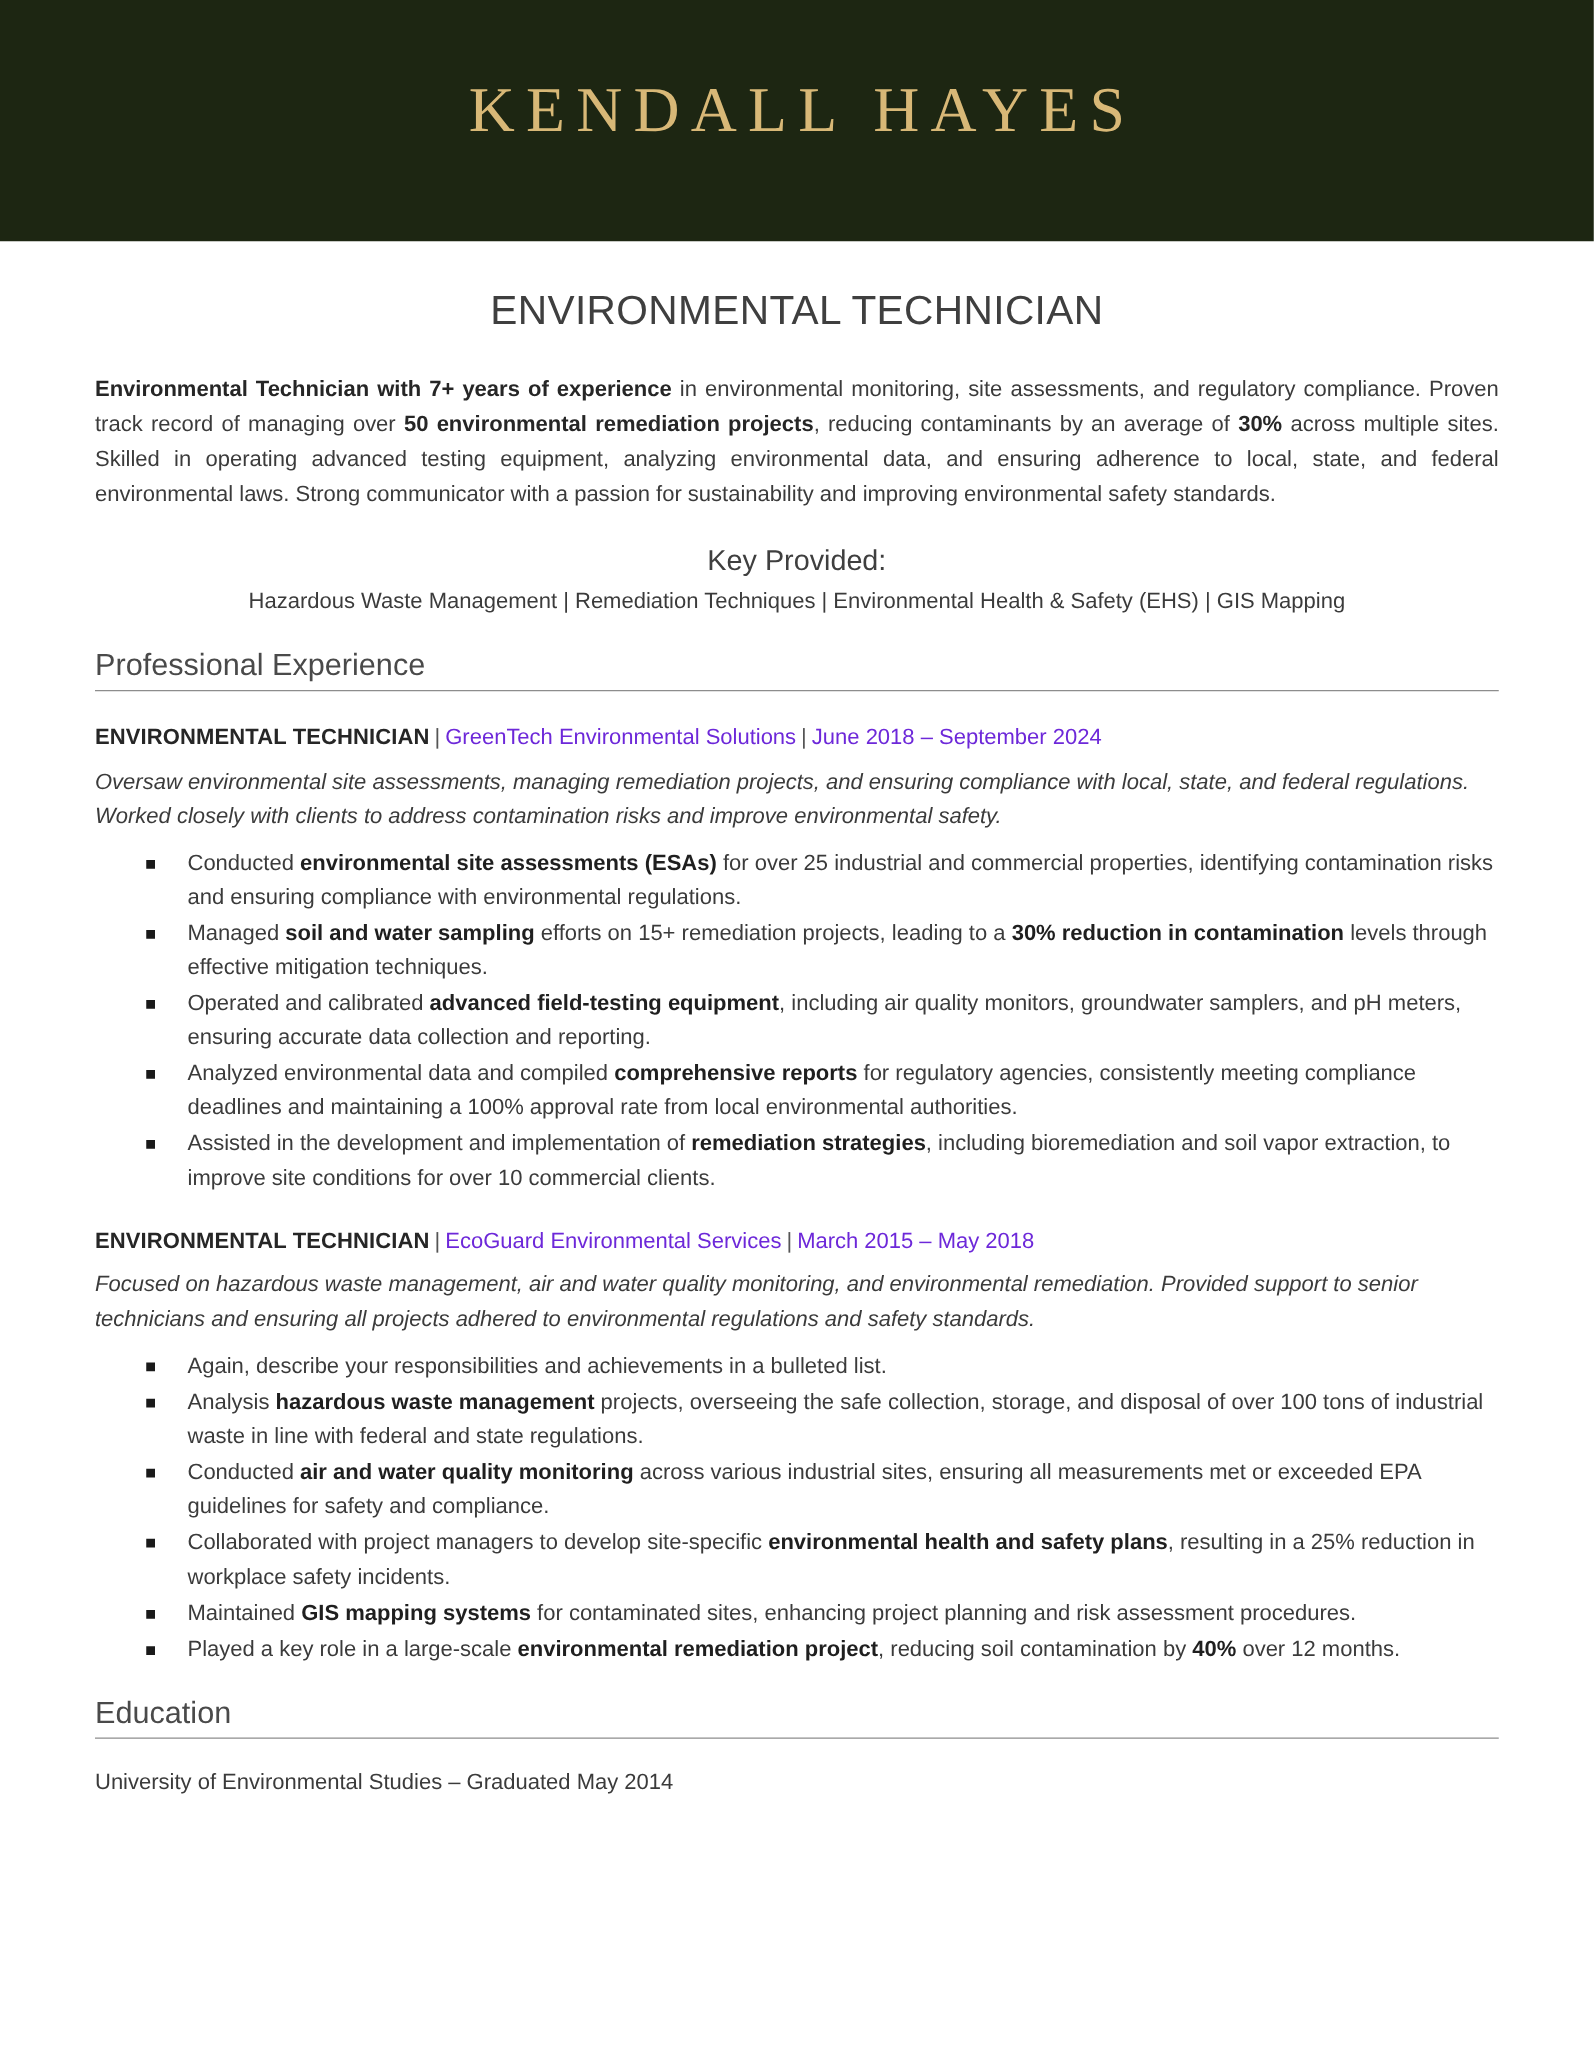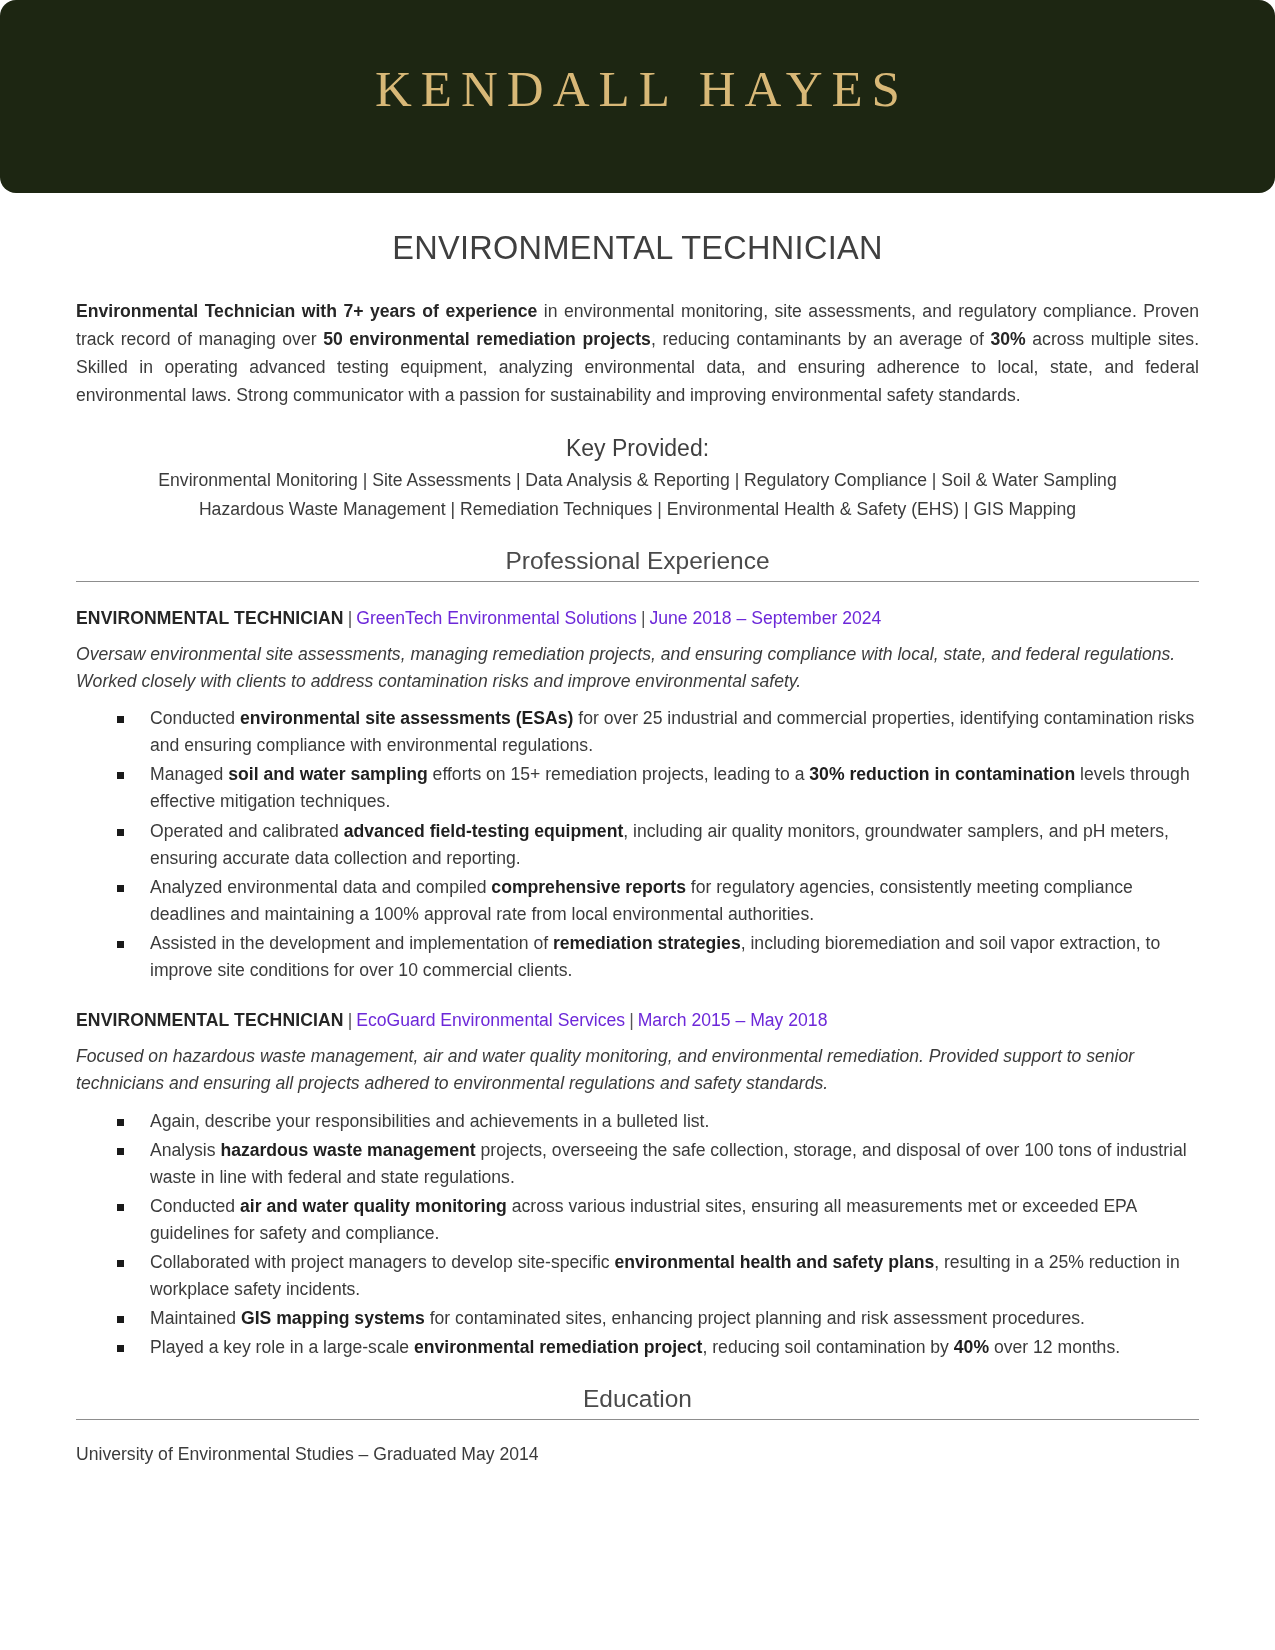--- a/index.html
+++ b/index.html
@@ -23,21 +23,20 @@
   }
 
   
   .header {
     background: #1d2612;
     height: 193px;
     width: 100%;
     box-sizing: border-box;
     padding-top: 64px;
     text-align: center;
-    border-radius: 16px;
   }
   .name {
     font-family: "Liberation Serif", "DejaVu Serif", serif;
     color: #d8b877;
     font-size: 51px;
     letter-spacing: 9px;
     line-height: 1;
     margin: 0 0 0 9px;
     font-weight: 400;
     white-space: nowrap;
@@ -107,21 +106,20 @@
     text-align: center;
     font-size: 17.6px;
     line-height: 1.62;
     color: #3b3b3b;
     margin-top: 4px;
   }
   .ks-lines div { white-space: nowrap; }
 
   
   .section-head {
-    text-align: center;
     font-size: 24.5px;
     font-weight: 400;
     color: #4a4a4a;
     margin-top: 23px;
     line-height: 1.25;
   }
   .section-rule {
     border: 0;
     border-top: 1.6px solid #8d8d8d;
     margin: 4px 0 0 0;
@@ -200,21 +198,20 @@
   <div class="body-wrap">
 
     <div class="title-block">
       <div class="job-title">ENVIRONMENTAL TECHNICIAN</div>
     </div>
 
     <div class="summary"><b>Environmental Technician with 7+ years of experience</b><span> in environmental monitoring, site assessments, and regulatory compliance. Proven track record of managing over </span><b>50 environmental remediation projects</b><span>, reducing contaminants by an average of </span><b>30%</b><span> across multiple sites. Skilled in operating advanced testing equipment, analyzing environmental data, and ensuring adherence to local, state, and federal environmental laws. Strong communicator with a passion for sustainability and improving environmental safety standards.</span></div>
 
     <div class="ks-heading">Key Provided:</div>
     <div class="ks-lines">
-      <div>Environmental Monitoring | Site Assessments | Data Analysis &amp; Reporting | Regulatory Compliance | Soil &amp; Water Sampling</div>
       <div>Hazardous Waste Management | Remediation Techniques | Environmental Health &amp; Safety (EHS) | GIS Mapping</div>
     </div>
 
     <div class="section-head">Professional Experience</div>
     <hr class="section-rule">
 
     <div>
         <div class="job">
           <div class="job-line"><span class="role">ENVIRONMENTAL TECHNICIAN</span><span class="pipe">|</span><span class="meta">GreenTech Environmental Solutions</span><span class="pipe">|</span><span class="meta">June 2018 – September 2024</span></div>
           <div class="job-desc">Oversaw environmental site assessments, managing remediation projects, and ensuring compliance with local, state, and federal regulations.  Worked closely with clients to address contamination risks and improve environmental safety.</div>

